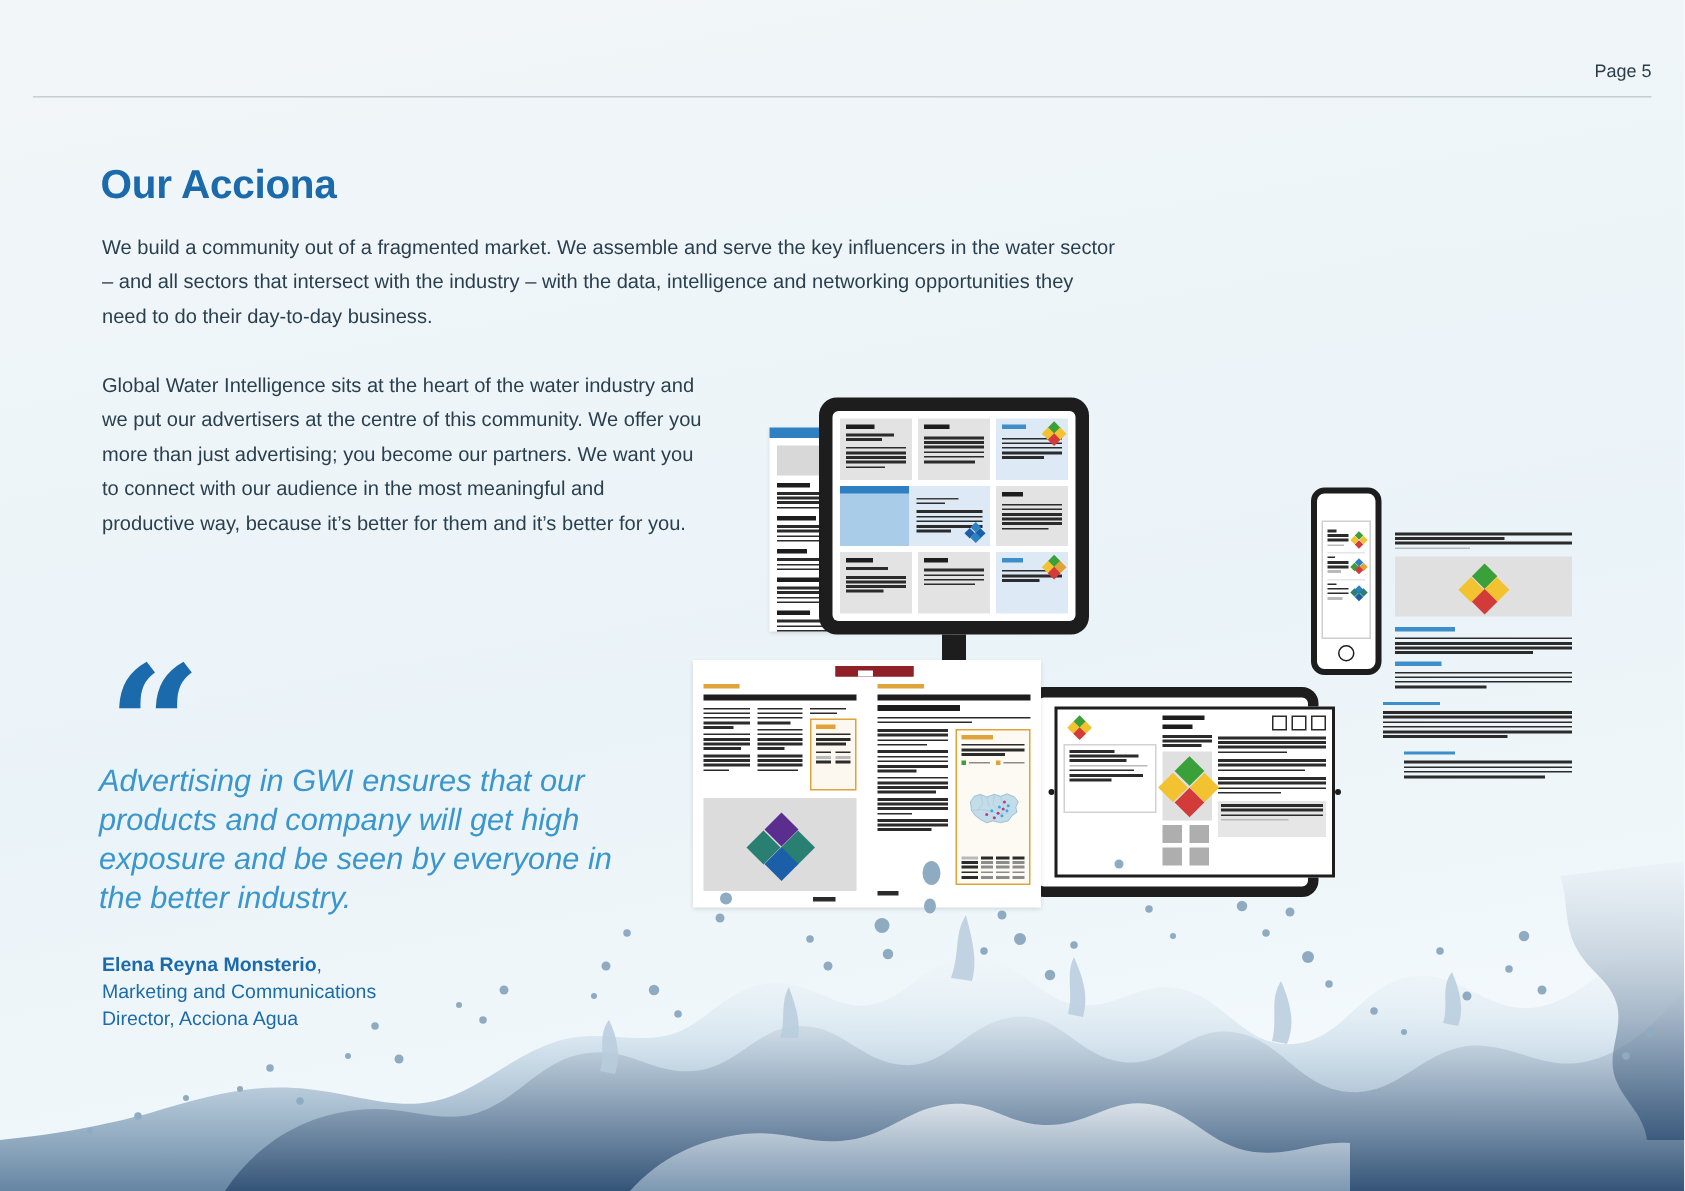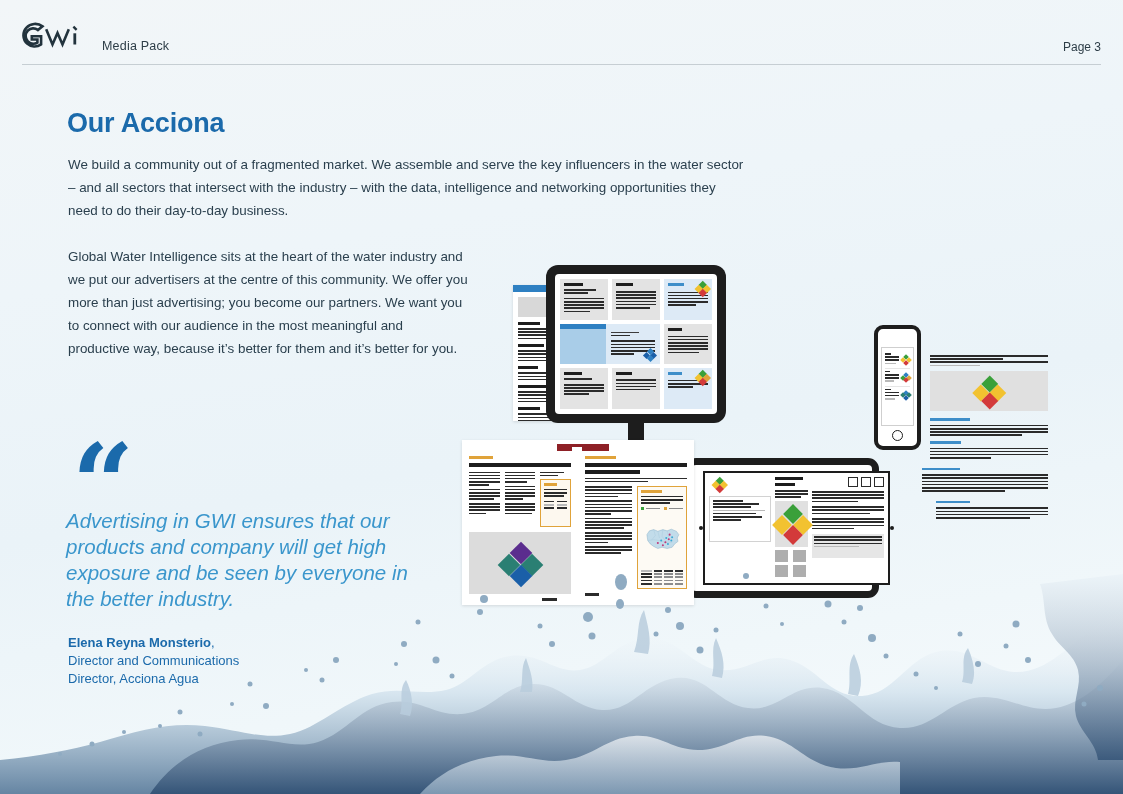--- a/index.html
+++ b/index.html
@@ -146,42 +146,33 @@
   .dia i { position: absolute; display: block; transform: rotate(45deg); }
 
   
   #water { position: absolute; left: 0; bottom: 0; width: 1123px; height: 230px; overflow: hidden; }
   #water svg { position: absolute; left: 0; bottom: 0; }
 </style>
 </head>
 <body>
 
 <div id="header">
-  <div id="logo-wrap">
-    <svg id="logo-svg" width="70" height="34" viewBox="0 0 70 34">
-      <path d="M20.5 4.3C15.6 0.6 8.4 1.3 4.3 5.8 0.2 10.3 0.6 17.5 5.1 21.6c3.9 3.6 9.8 3.8 14 0.8V14.2h-9.3v3.3h5.6v3.1c-3 1.8-7 1.3-9.5-1.2-3-3-3-7.9 0-10.9 2.7-2.7 7-2.9 10-0.5z" fill="none" stroke="#22333d" stroke-width="2.6"></path>
-      <path d="M24.2 7.2l6.3 15.3 5-11.4 5 11.4 6.3-15.3" fill="none" stroke="#22333d" stroke-width="2.6" stroke-linejoin="miter"></path>
-      <path d="M52.8 11.3v11.2" fill="none" stroke="#22333d" stroke-width="2.8"></path>
-      <path d="M51.4 4.6l3.2 3.2" fill="none" stroke="#22333d" stroke-width="2.4"></path>
-    </svg>
-    <span id="media-pack">Media Pack</span>
-  </div>
-  <div id="page-num">Page 3</div>
+  <div id="page-num">Page 5</div>
   <div id="header-rule"></div>
 </div>
 
 <h1 id="mission-title">Our Acciona</h1>
 <p id="mission-p1">We build a community out of a fragmented market. We assemble and serve the key influencers in the water sector – and all sectors that intersect with the industry – with the data, intelligence and networking opportunities they need to do their day-to-day business.</p>
 <p id="mission-p2">Global Water Intelligence sits at the heart of the water industry and we put our advertisers at the centre of this community. We offer you more than just advertising; you become our partners. We want you to connect with our audience in the most meaningful and productive way, because it’s better for them and it’s better for you.</p>
 
 <div id="quote-mark">“</div>
 <blockquote id="quote-text">Advertising in GWI ensures that our products and company will get high exposure and be seen by everyone in the better industry.</blockquote>
 <div id="quote-attrib">
   <span class="nm">Elena Reyna Monsterio</span><span>,</span><br>
-  <span>Director and Communications</span><br>
+  <span>Marketing and Communications</span><br>
   <span>Director, Acciona Agua</span>
 </div>
 
 <div id="illus">
 
   <div id="browser">
     <div id="browser-bar">
       <span class="dot" style="right:12px"></span>
       <span class="dot" style="right:7px"></span>
       <span class="dot" style="right:2px"></span>

